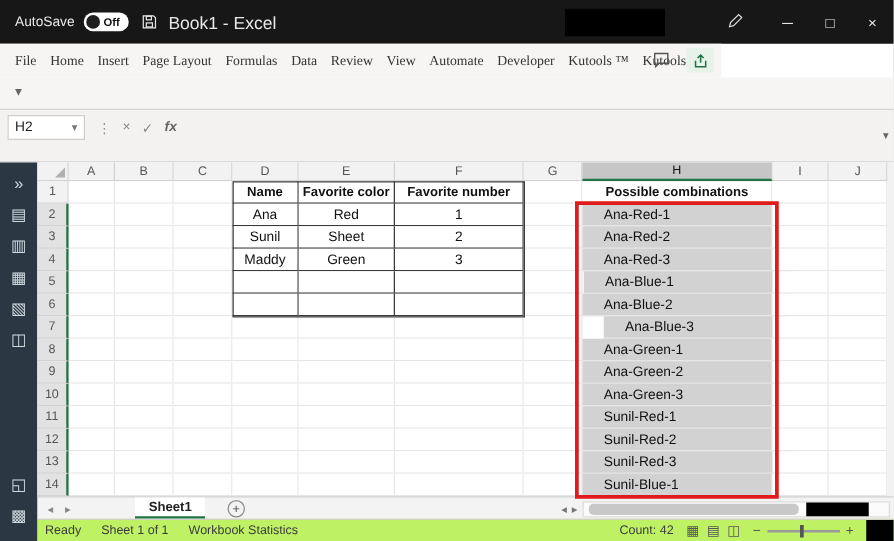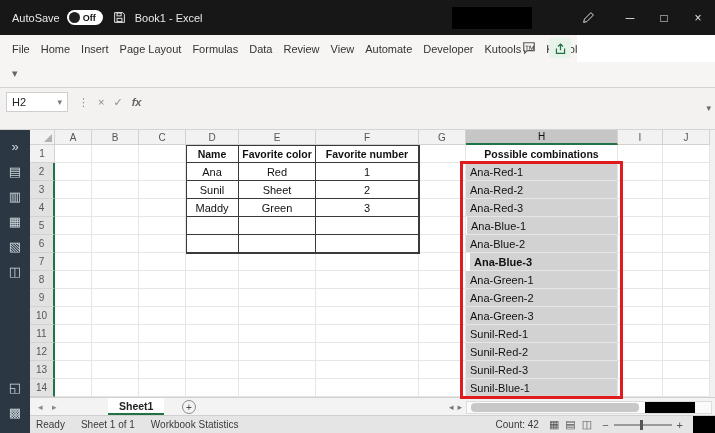--- a/index.html
+++ b/index.html
@@ -6,30 +6,30 @@
   body { background:#888; font-family:"Liberation Sans", sans-serif; }
   .app { position:relative; width:715px; height:433px; background:#fff; overflow:hidden; }
 
   
   .titlebar { position:absolute; left:0; top:0; width:715px; height:35px; background:#171717; display:flex; align-items:center; }
   .tb-label { color:#e8e8e8; font-size:11px; margin-left:12px; }
   .toggle { display:flex; align-items:center; gap:3px; background:#fff; border-radius:9px; height:15px; padding:0 7px 0 2px; margin:0 8px 0 7px; cursor:pointer; }
   .knob { width:11px; height:11px; border-radius:50%; background:#1f1f1f; }
   .tstate { font-size:9px; color:#111; font-weight:bold; }
   .tb-icon { margin:0 9px 0 2px; display:flex; align-items:center; }
-  .tb-title { color:#e8e8e8; font-size:11px; white-space:nowrap; }
+  .tb-title { color:#e8e8e8; font-size:14px; white-space:nowrap; }
   .searchbox { position:absolute; left:256px; top:6px; width:166px; height:22px; border-radius:11px; background:#3c3b39; color:#c8c8c8; font-size:11px; display:flex; align-items:center; gap:7px; padding-left:11px; cursor:text; }
   .redact { background:#000; }
   .redact-title { position:absolute; left:452px; top:7px; width:80px; height:22px; }
   .tb-pen { position:absolute; right:120px; top:10px; }
   .wincontrols { position:absolute; right:0; top:0; height:35px; display:flex; }
   .wc { width:34px; height:35px; display:flex; align-items:center; justify-content:center; color:#e6e6e6; font-size:12px; cursor:pointer; }
 
   
-  .ribbontabs { position:absolute; left:0; top:35px; width:577px; height:27px; background:#f6f5f4; overflow:hidden; }
+  .ribbontabs { position:absolute; left:0; top:35px; width:577px; height:27px; background:#f6f5f4; overflow:hidden;font-family:Liberation Serif, serif; }
   .rtabs { display:flex; gap:11px; align-items:center; height:100%; padding-left:12px; }
   .rtab { font-size:11px; color:#333; white-space:nowrap; cursor:pointer; }
   .ribbon-right { position:absolute; right:6px; top:3px; display:flex; gap:9px; align-items:center; }
   .rbtn { width:22px; height:20px; display:flex; align-items:center; justify-content:center; border-radius:3px; cursor:pointer; }
   .rbtn.green { background:#e7f2e9; }
   .ribbon-collapsed { position:absolute; left:0; top:62px; width:715px; height:26px; background:#f6f5f4; border-bottom:1px solid #d6d4d2; cursor:pointer; }
   .chev { position:absolute; left:12px; top:5px; color:#666; font-size:11px; }
 
   
   .formularow { position:absolute; left:0; top:88px; width:715px; height:42px; background:#f3f2f1; border-bottom:1px solid #d6d4d2; }
@@ -48,42 +48,42 @@
 
   
   .sheet { position:absolute; left:30px; top:130px; width:685px; height:267px; background:#fff; }
   .corner { position:absolute; left:0; top:0; width:25px; height:15px; background:#f2f2f2; border-right:1px solid #d2d2d2; border-bottom:1px solid #d2d2d2; cursor:pointer; }
   .tri { position:absolute; right:2px; bottom:2px; width:0; height:0; border-left:8px solid transparent; border-bottom:8px solid #b0b0b0; }
   .colhdr { position:absolute; top:0; height:15px; border-right:1px solid #d2d2d2; border-bottom:1px solid #d2d2d2; background:#f2f2f2; color:#555; font-size:10px; display:flex; align-items:center; justify-content:center; cursor:pointer; }
   .colhdr.selhdr { background:#c6c6c6; border-bottom:2px solid #217346; color:#111; }
   .rowhdr { position:absolute; left:0; width:25px; height:18px; border-right:1px solid #d2d2d2; border-bottom:1px solid #d2d2d2; background:#f2f2f2; color:#555; font-size:10px; display:flex; align-items:center; justify-content:center; cursor:pointer; }
   .rowhdr.selrow { background:#e2e2e2; border-right:2px solid #217346; }
   .cell { position:absolute; height:18px; border-right:1px solid #e6e6e6; border-bottom:1px solid #e6e6e6; background:#fff; font-size:11px; color:#111; display:flex; align-items:center; justify-content:center; overflow:hidden; white-space:nowrap; cursor:cell; }
-  .cell.left { justify-content:flex-start; padding-left:4px; }
+  .cell.left { justify-content:flex-start; padding-left:17px; }
   .cell.bold { font-weight:bold; font-size:10.5px; }
   .cell.tbl { border-right:1px solid #3a3a3a; border-bottom:1px solid #3a3a3a; }
   .cell.sel { background:#d2d2d2; }
   .tbl-outline { position:absolute; left:156px; top:15px; width:234px; height:109px; border:1px solid #3a3a3a; pointer-events:none; }
   .vscroll { position:absolute; left:710px; top:130px; width:5px; height:267px; background:#f1f1f1; }
   .annotation { position:absolute; left:460px; top:161px; width:163px; height:238px; border:3px solid #e01b1b; pointer-events:none; z-index:40; }
 
   
   .tabrow { position:absolute; left:30px; top:397px; width:685px; height:18px; background:#f3f3f3; border-top:1px solid #d0d0d0; }
   .nav { position:absolute; top:0; height:100%; display:flex; align-items:center; color:#888; font-size:9px; cursor:pointer; }
   .nav.n1 { left:8px; } .nav.n2 { left:22px; }
   .sheettab { position:absolute; left:78px; top:0; height:17px; padding:0 11px; background:#fff; border-bottom:2px solid #217346; display:flex; align-items:center; font-size:10.5px; font-weight:700; color:#222; cursor:pointer; }
   .addsheet { position:absolute; left:152px; top:2px; width:14px; height:14px; border:1px solid #8a8a8a; border-radius:50%; display:flex; align-items:center; justify-content:center; font-size:10px; color:#444; cursor:pointer; }
   .hscroll-group { position:absolute; right:3px; top:2px; height:14px; display:flex; align-items:center; gap:4px; }
   .hnav { color:#777; font-size:9px; cursor:pointer; }
   .hscroll { position:relative; width:246px; height:13px; background:#fbfbfb; border:1px solid #dcdcdc; cursor:pointer; }
   .hthumb { position:absolute; left:4px; top:1px; width:168px; height:9px; background:#c8c8c8; border-radius:4px; cursor:grab; }
   .redact-scroll { position:absolute; left:178px; top:0; width:50px; height:100%; }
 
   
-  .statusbar { position:absolute; left:30px; top:415px; width:685px; height:18px; background:#e5e5e5; border-top:1px solid #d0d0d0;text-align:right; }
+  .statusbar { position:absolute; left:30px; top:415px; width:685px; height:18px; background:#bef264; border-top:1px solid #d0d0d0;text-align:right; }
   .sb-left { position:absolute; left:6px; top:0; height:100%; display:flex; gap:16px; align-items:center; font-size:10px; color:#3b3b3b; white-space:nowrap; }
   .sb-right { position:absolute; right:0; top:0; height:100%; display:flex; gap:10px; align-items:center; font-size:10px; color:#3b3b3b; }
   .accgroup { display:flex; align-items:center; gap:4px; cursor:pointer; }
   #view-icons { display:flex; gap:6px; align-items:center; }
   .vicon { color:#555; font-size:11px; cursor:pointer; }
   .zoomgroup { display:flex; align-items:center; gap:5px; }
   .zbtn { color:#555; font-size:11px; cursor:pointer; }
   .ztrack { position:relative; width:58px; height:2px; background:#9a9a9a; cursor:pointer; }
   .zknob { position:absolute; left:26px; top:-4px; width:3px; height:10px; background:#555; cursor:grab; }
   .redact-status { width:22px; height:18px; }
@@ -277,21 +277,21 @@
         <div class="cell sel left" style="left: 436px; top: 105px; width: 152px;">Ana-Blue-2</div>
         <div class="cell" style="left: 588px; top: 105px; width: 45px;"></div>
         <div class="cell" style="left: 633px; top: 105px; width: 47px;"></div>
         <div class="cell" style="left: 25px; top: 123px; width: 37px;"></div>
         <div class="cell" style="left: 62px; top: 123px; width: 47px;"></div>
         <div class="cell" style="left: 109px; top: 123px; width: 47px;"></div>
         <div class="cell" style="left: 156px; top: 123px; width: 53px;"></div>
         <div class="cell" style="left: 209px; top: 123px; width: 77px;"></div>
         <div class="cell" style="left: 286px; top: 123px; width: 103px;"></div>
         <div class="cell" style="left: 389px; top: 123px; width: 47px;"></div>
-        <div class="cell sel left" style="left: 440px; top: 123px; width: 148px; font-weight: bold;">Ana-Blue-3</div>
+        <div class="cell sel left" style="left: 453px; top: 123px; width: 148px;">Ana-Blue-3</div>
         <div class="cell" style="left: 588px; top: 123px; width: 45px;"></div>
         <div class="cell" style="left: 633px; top: 123px; width: 47px;"></div>
         <div class="cell" style="left: 25px; top: 141px; width: 37px;"></div>
         <div class="cell" style="left: 62px; top: 141px; width: 47px;"></div>
         <div class="cell" style="left: 109px; top: 141px; width: 47px;"></div>
         <div class="cell" style="left: 156px; top: 141px; width: 53px;"></div>
         <div class="cell" style="left: 209px; top: 141px; width: 77px;"></div>
         <div class="cell" style="left: 286px; top: 141px; width: 103px;"></div>
         <div class="cell" style="left: 389px; top: 141px; width: 47px;"></div>
         <div class="cell sel left" style="left: 436px; top: 141px; width: 152px;">Ana-Green-1</div>

